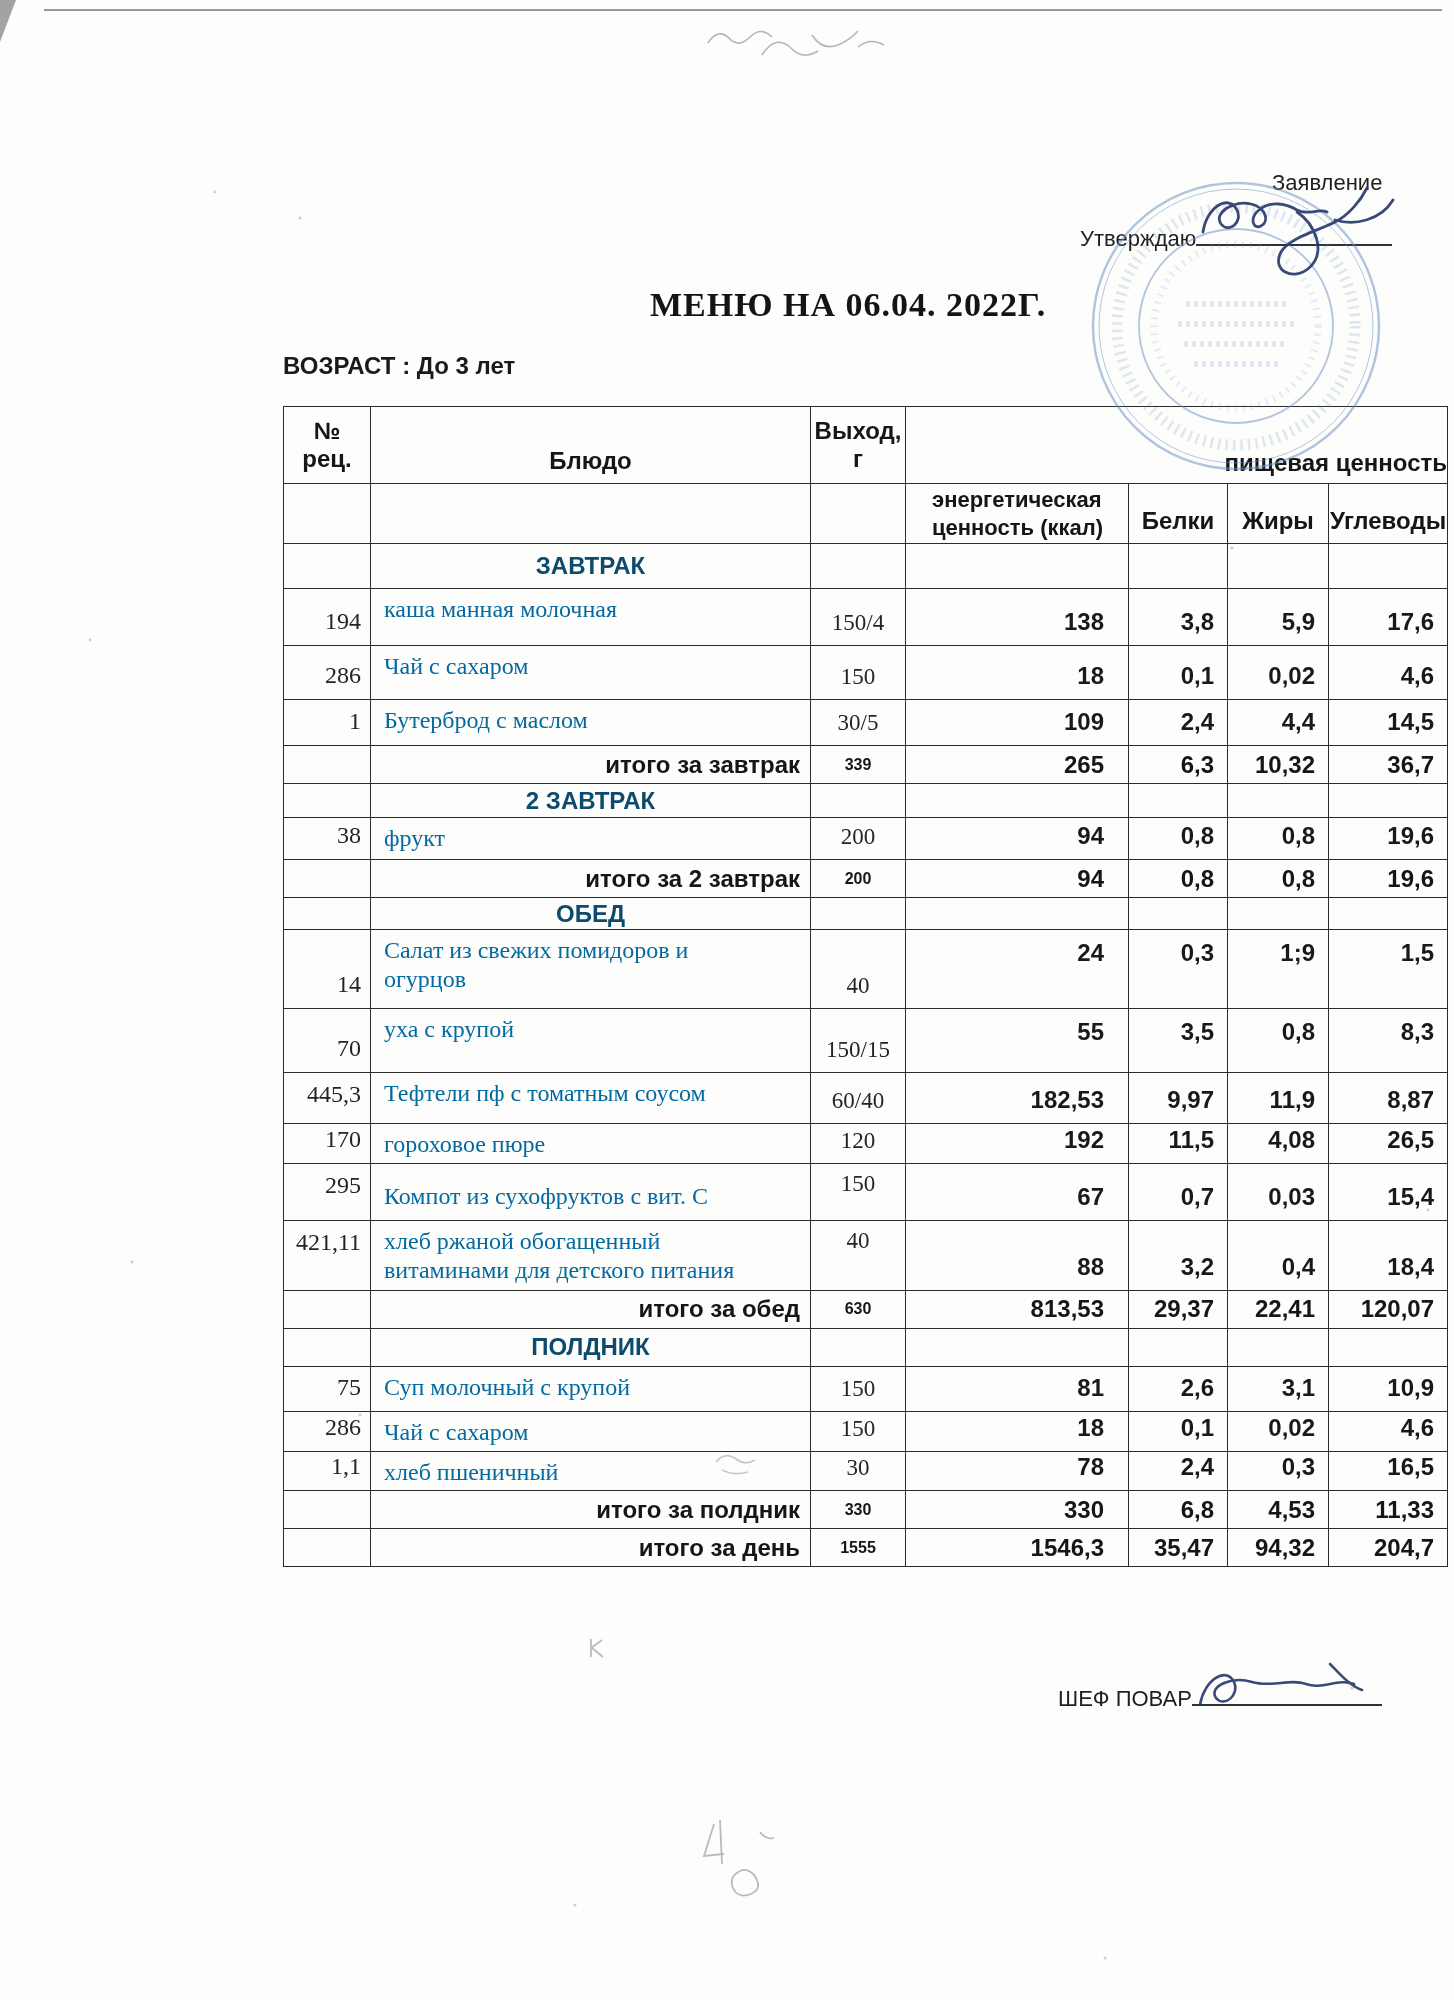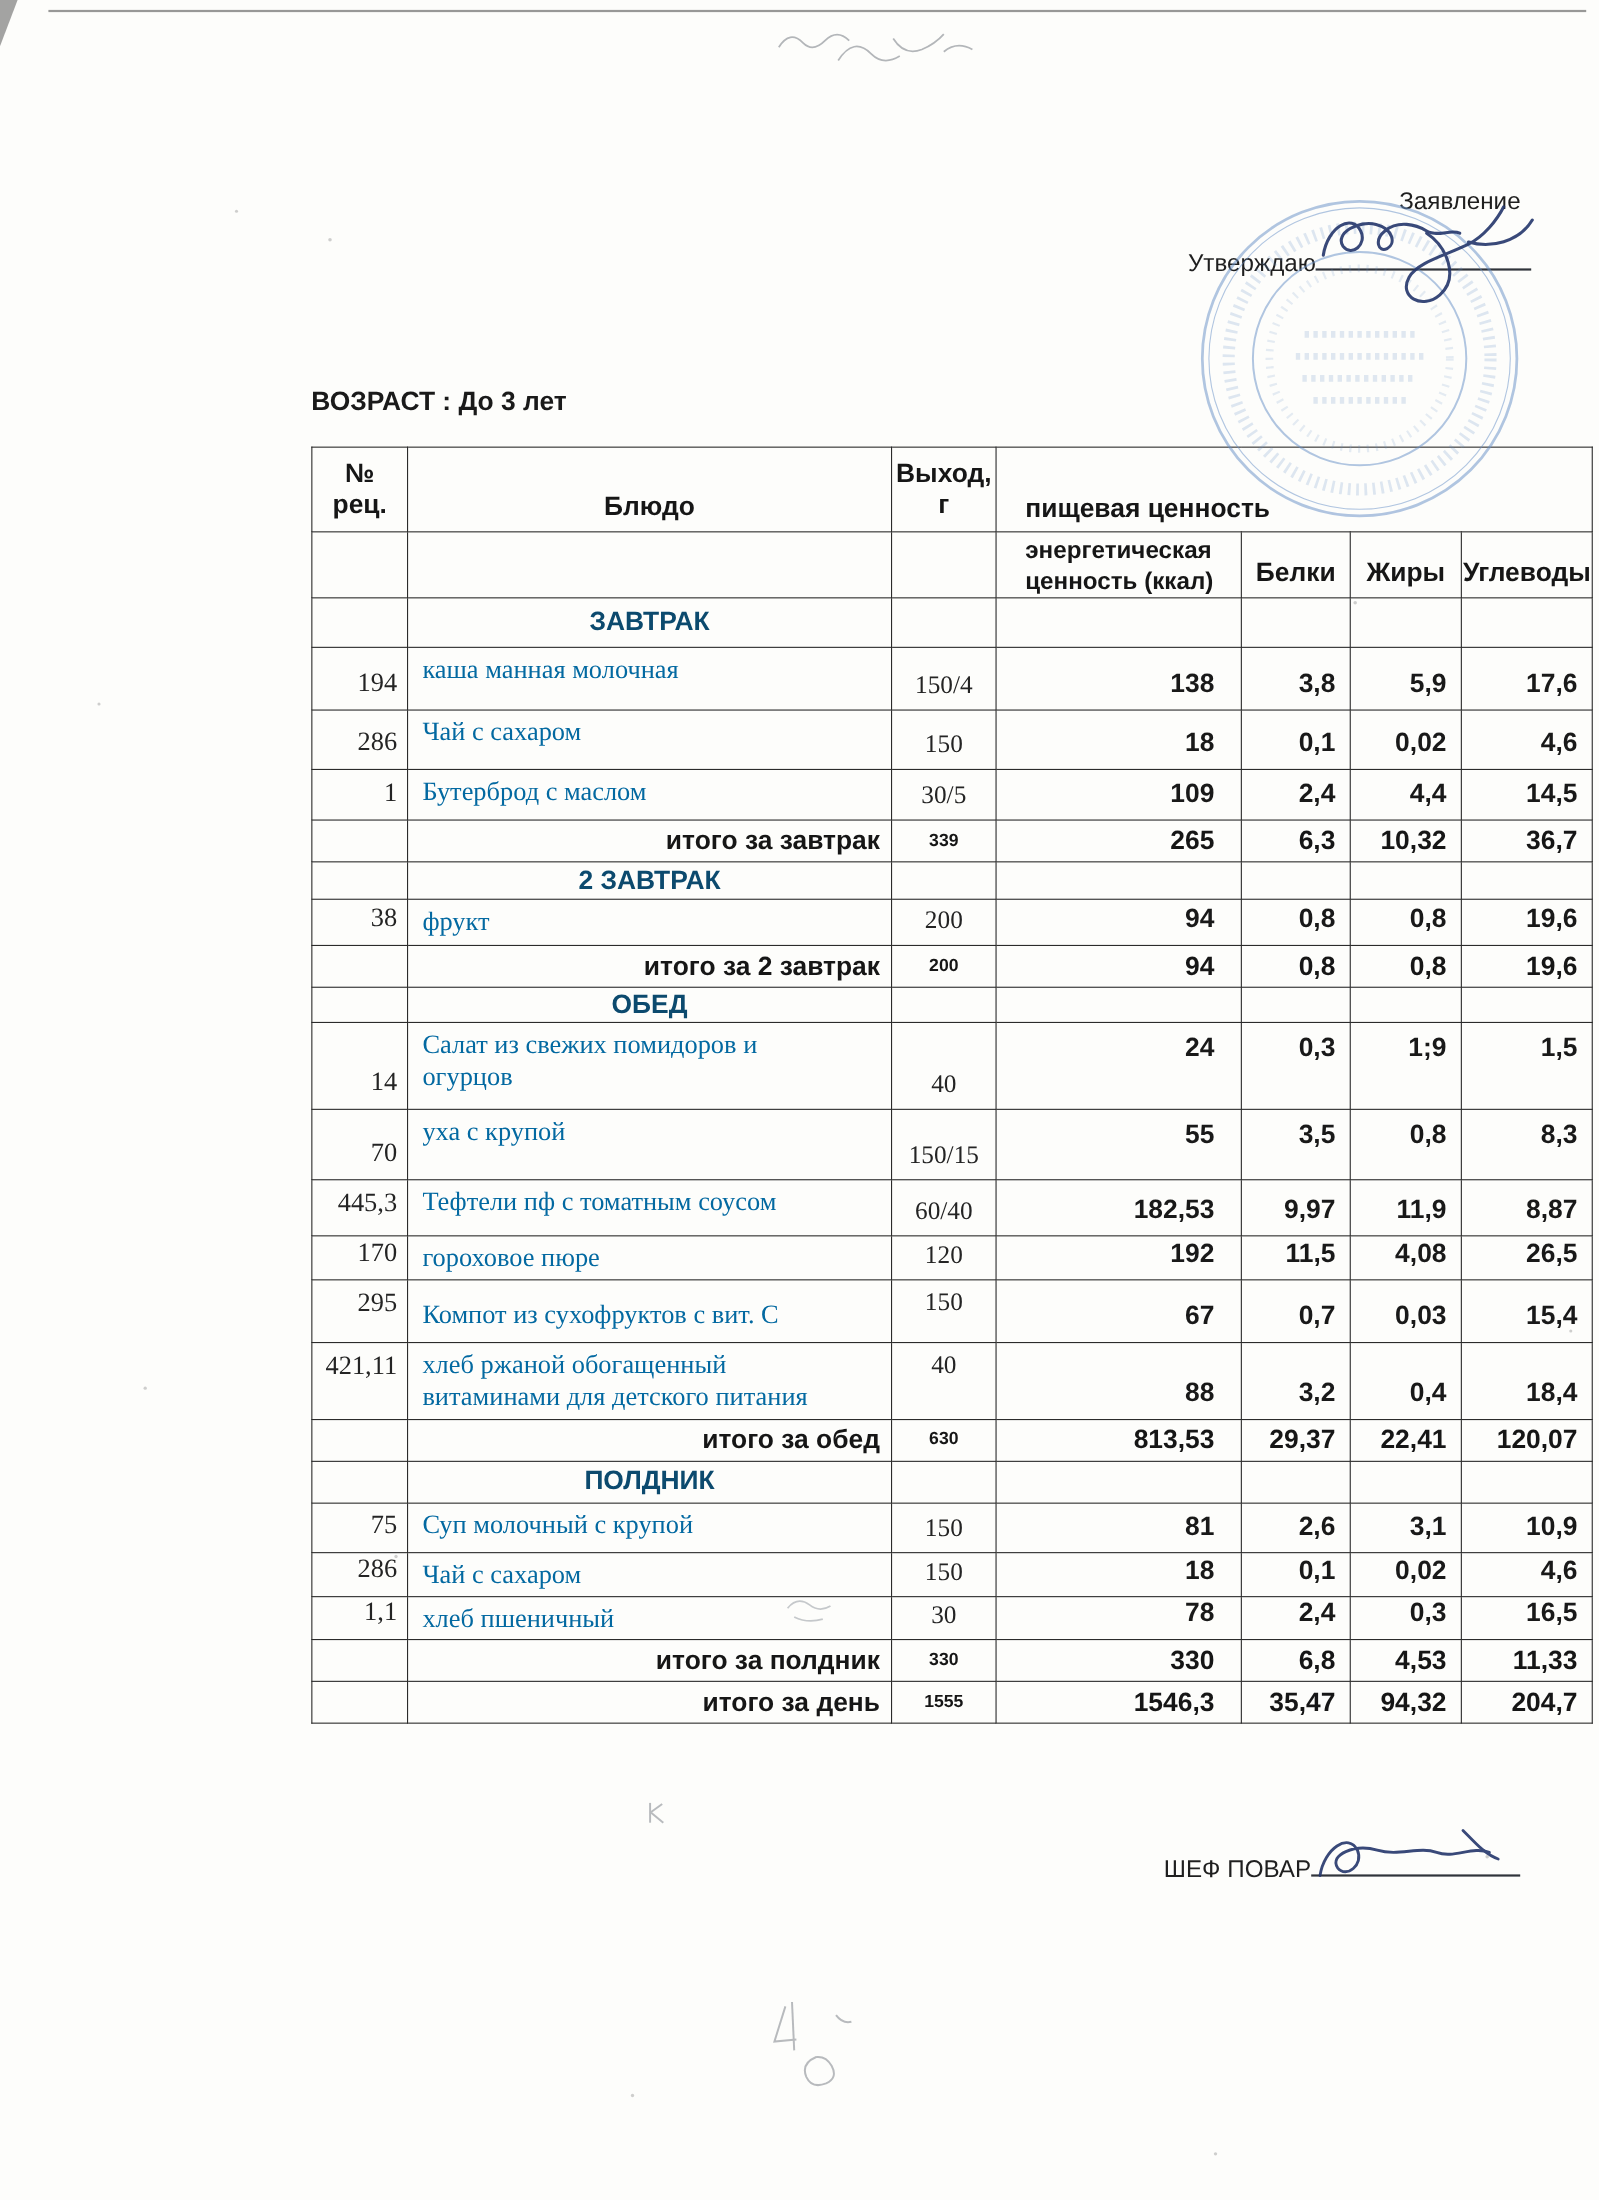--- a/index.html
+++ b/index.html
@@ -30,21 +30,21 @@
   }
   table.menu td { border:1.6px solid #2b2b2b; overflow:hidden; }
 
   
   tr.h1 { height:77px; }
   tr.h2 { height:60px; }
   .h1 td, .h2 td { font-weight:bold; color:#161616; }
   .c-num    { font-size:24px; text-align:center; vertical-align:middle; white-space:pre-line; line-height:1.15; }
   .c-dishh  { font-size:24px; text-align:center; vertical-align:bottom; padding-bottom:8px; }
   .c-outh   { font-size:24px; text-align:center; vertical-align:middle; white-space:pre-line; line-height:1.15; }
-  .c-nutr   { font-size:24px; text-align:left; vertical-align:bottom; padding:0 0 6px 26px; }
+  .c-nutr   { font-size:24px; text-align:right; vertical-align:bottom; padding:0 0 6px 26px; }
   .c-energy { font-size:22px; text-align:left; vertical-align:middle; padding-left:26px; white-space:pre-line; line-height:1.25; }
   .c-prot, .c-fat, .c-carb { font-size:24px; text-align:center; vertical-align:bottom; padding-bottom:8px; }
 
   
   td.num  { font-family:"Liberation Serif", serif; font-size:24px; color:#242424;
             text-align:right; padding-right:9px; vertical-align:bottom; padding-bottom:10px; }
   tr.nt td.num { vertical-align:top; padding-top:8px; }
   td.dish { font-family:Liberation Serif, serif; font-size:24px; color:#0369a1;
             text-align:left; vertical-align:top; padding:6px 10px 4px 13px;
             white-space:pre-line; line-height:1.2; }
@@ -77,20 +77,21 @@
 <div class="page">
 
   <div class="scan-top-line"></div>
 
   <div class="statement">Заявление</div>
 
   <div class="approve">
     <span>Утверждаю</span><span class="uline uline-approve"></span>
   </div>
 
+  <div class="title">МЕНЮ НА 06.04. 2022Г.</div>
 
   <div class="age">ВОЗРАСТ : До 3 лет</div>
 
   <table class="menu">
     <colgroup>
       <col style="width:87px">
         <col style="width:440px">
         <col style="width:95px">
       <col style="width:223px">
         <col style="width:99px">

